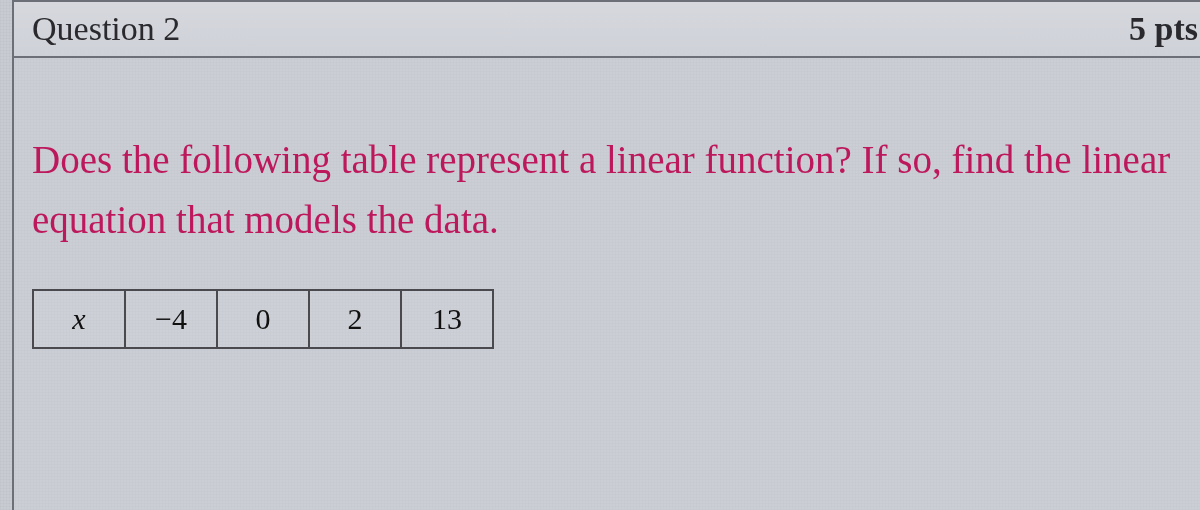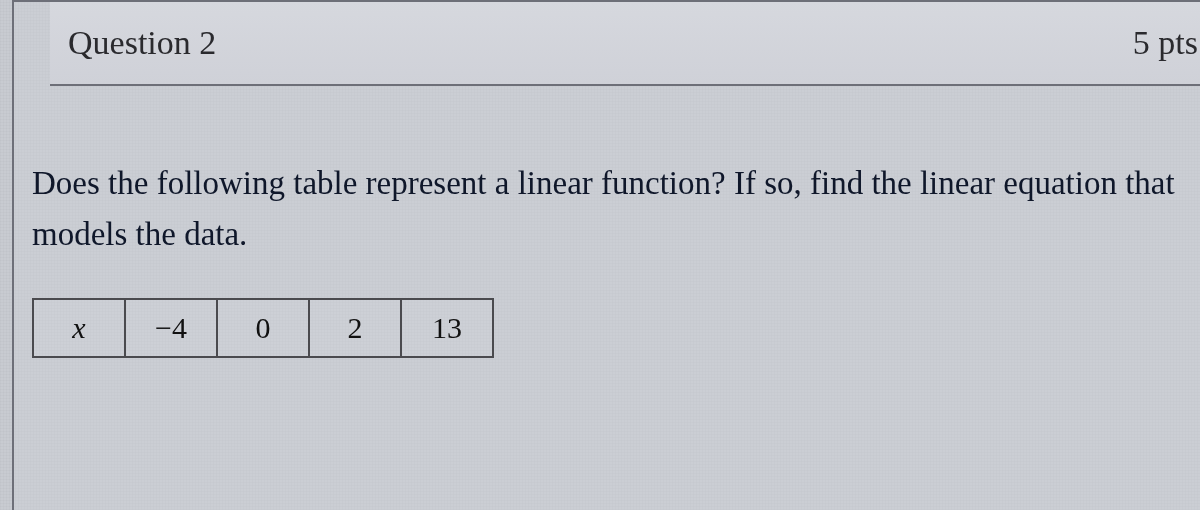--- a/index.html
+++ b/index.html
@@ -28,42 +28,42 @@
       bottom: 0;
       background: rgba(210, 212, 218, 0.35);
       border: 2px solid #6d6f78;
       border-right: none;
       border-bottom: none;
     }
     .question-header {
       display: flex;
       justify-content: space-between;
       align-items: center;
-      height: 84px;
+      height: 56px;
       padding: 0 0 0 18px;
       border-bottom: 2px solid #6d6f78;
       background: linear-gradient(#d6d8de, #cfd1d8);
-      margin-left: 36px;
     }
     .question-title {
       font-size: 34px;
       color: #2a2a2e;
       font-weight: 400;
     }
     .points {
       font-size: 34px;
       color: #2a2a2e;
       padding-right: 2px;
+      font-weight: bold;
     }
     .question-body {
       padding: 72px 18px 0 18px;
     }
     .prompt {
-      font-size: 33px;
-      color: #0f172a;
+      font-size: 39px;
+      color: #be185d;
       line-height: 1.55;
       margin-bottom: 38px;
       font-family: Liberation Serif, serif;
     }
     table.data-tbl {
       border-collapse: collapse;
       background: rgba(255,255,255,0.05);
     }
     table.data-tbl td, table.data-tbl th {
       border: 2px solid #4a4a4e;

